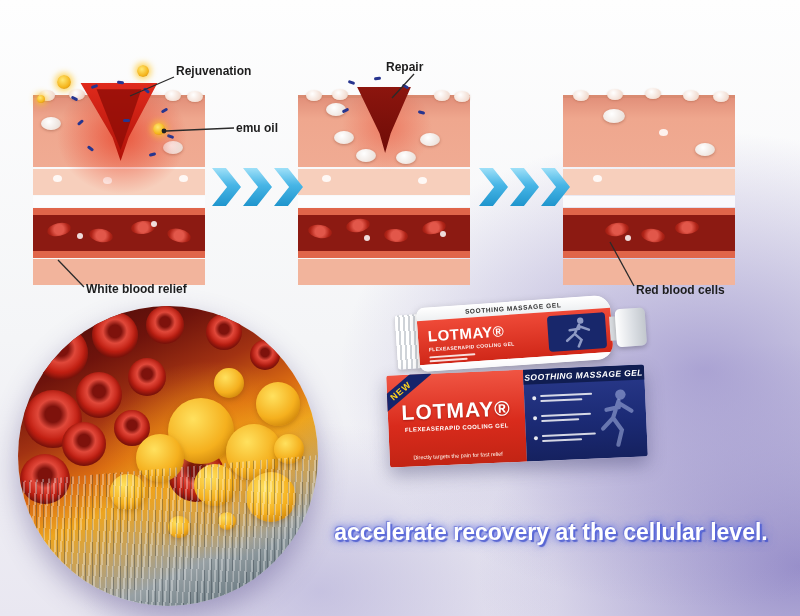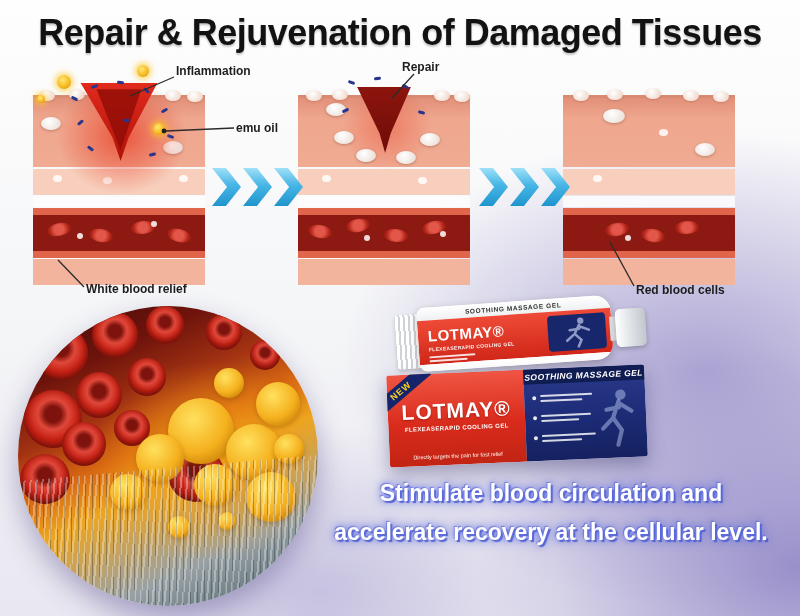--- a/index.html
+++ b/index.html
@@ -106,21 +106,20 @@
   
   .cap{position:absolute;left:318px;width:466px;text-align:center;font-weight:800;font-size:23px;color:#fff;
     text-shadow:0 0 6px rgba(100,115,230,.95),0 0 12px rgba(100,115,230,.75),
       2px 2px 1px rgba(70,85,200,.9),-1px -1px 1px rgba(70,85,200,.6);}
 </style>
 </head>
 <body>
 
 <div id="stage">
 
-  <div class="title">Repair &amp; Rejuvenation of Damaged Tissues</div>
 
   <div class="panel" style="left:33px;top:95px;">
     <div class="skin"></div>
     <div class="derm"></div>
     <div class="gapw"></div>
     <div class="vessel">
       <div class="rbc" style="left:14px;top:8px;transform:rotate(-12deg);"></div>
       <div class="rbc" style="left:56px;top:14px;transform:rotate(10deg);"></div>
       <div class="rbc" style="left:98px;top:6px;transform:rotate(-6deg);"></div>
       <div class="rbc" style="left:134px;top:14px;transform:rotate(14deg);"></div>
@@ -216,23 +215,23 @@
     <div class="chev"></div>
     <div class="chev"></div>
     <div class="chev"></div>
   </div>
   <div class="chevrons" style="left:479px;top:168px;">
     <div class="chev"></div>
     <div class="chev"></div>
     <div class="chev"></div>
   </div>
 
-  <div class="lbl" style="left:176px;top:64px;">Inflammation</div>
+  <div class="lbl" style="left:176px;top:64px;">Rejuvenation</div>
   <div class="lbl" style="left:236px;top:121px;">emu oil</div>
-  <div class="lbl" style="left:402px;top:60px;text-align:center;">Repair</div>
+  <div class="lbl" style="left:386px;top:60px;text-align:center;">Repair</div>
   <div class="lbl" style="left:86px;top:282px;">White blood relief</div>
   <div class="lbl" style="left:636px;top:283px;">Red blood cells</div>
 
   <svg id="leads" width="800" height="616">
     <line x1="174" y1="77" x2="130" y2="96" stroke="#2b2b2b" stroke-width="1.3"></line>
     <line x1="234" y1="128" x2="166" y2="131" stroke="#2b2b2b" stroke-width="1.3"></line>
     <circle cx="164" cy="131" r="2.4" fill="#222"></circle>
     <line x1="414" y1="74" x2="392" y2="98" stroke="#2b2b2b" stroke-width="1.3"></line>
     <line x1="84" y1="287" x2="58" y2="260" stroke="#2b2b2b" stroke-width="1.3"></line>
     <line x1="634" y1="286" x2="610" y2="242" stroke="#2b2b2b" stroke-width="1.3"></line>
@@ -312,16 +311,15 @@
         <div class="fbar" style="top:0;width:54px;"></div>
         <div class="fbar" style="top:5px;width:40px;"></div>
       </div>
       <svg class="runner" style="right:4px;top:20px;" width="52" height="64" viewBox="0 0 50 60">
         <circle cx="30" cy="8" r="5" fill="rgba(200,212,250,.45)"></circle>
         <path d="M28 14 L22 30 L12 40 M22 30 L30 42 L26 56 M28 16 L40 24 M28 20 L16 22" stroke="rgba(200,212,250,.45)" stroke-width="4" fill="none" stroke-linecap="round"></path>
       </svg>
     </div>
   </div>
 
-  <div class="cap" style="top:480px;">Stimulate blood circulation and</div>
   <div class="cap" style="top:519px;">accelerate recovery at the cellular level.</div>
 
 </div>
 
 </body></html>

